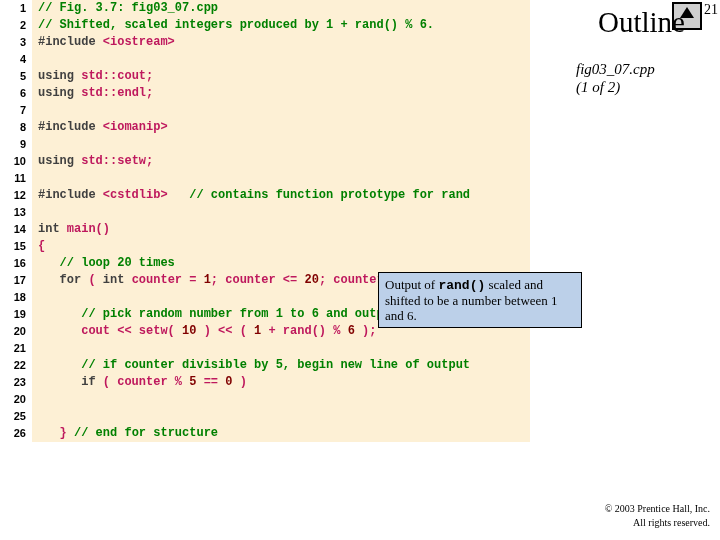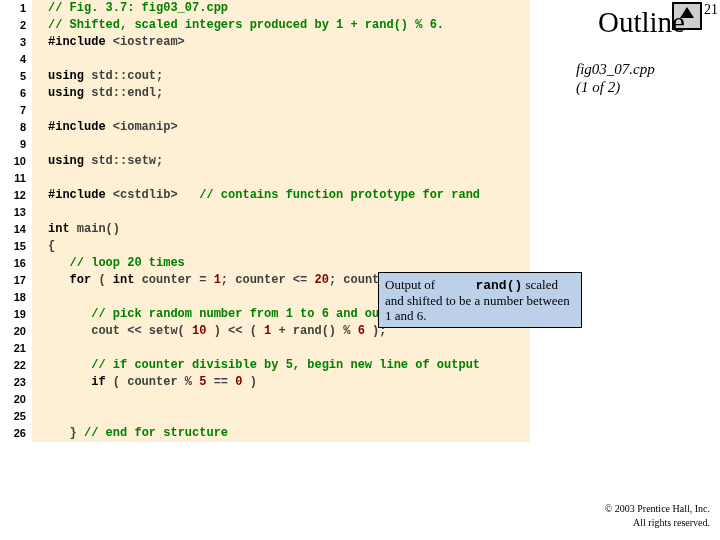--- a/index.html
+++ b/index.html
@@ -34,26 +34,26 @@
     width: 26px;
     text-align: right;
     color: #000;
     background: #fff;
     padding-right: 6px;
     font-weight: bold;
     font-family: Arial, sans-serif;
     font-size: 11px;
   }
   .code {
-    padding-left: 16px;
+    padding-left: 6px;
     font-weight: bold;
   }
   .c  { color: #008000; }  
-  .kw { color: #000000; }  
-  .n  { color: #404040; }     
+  .kw { color: #404040; }  
+  .n  { color: #be185d; }     
   .num{ color: #800000; }  
 
   .outline-box {
     position: absolute;
     right: 18px;
     top: 2px;
     width: 26px;
     height: 24px;
     border: 2px solid #000;
     background: #cfcfcf;
@@ -88,21 +88,21 @@
     left: 378px;
     top: 272px;
     width: 190px;
     background: #bcd0e9;
     border: 1px solid #000;
     font-family: "Times New Roman", serif;
     font-size: 13px;
     padding: 4px 6px;
     line-height: 15px;
   }
-  .callout .mono { font-family: "Courier New", monospace; font-weight: bold; margin-left: 37px; }
+  .callout .mono { font-family: "Courier New", monospace; font-weight: bold; }
   .copyright {
     position: absolute;
     right: 10px;
     bottom: 10px;
     font-family: "Times New Roman", serif;
     font-size: 10px;
     text-align: right;
     line-height: 14px;
   }
 </style>

